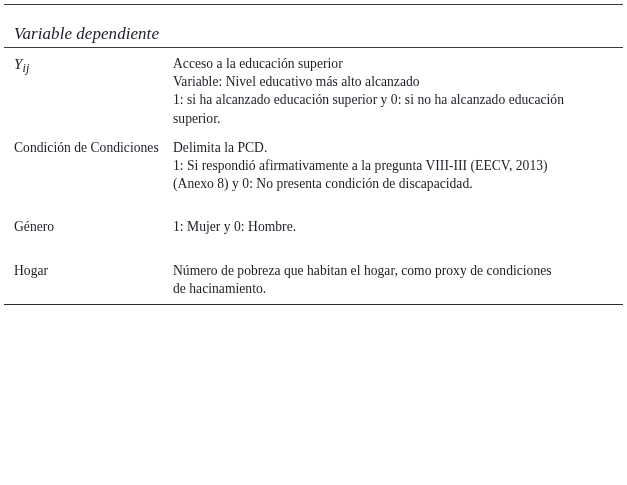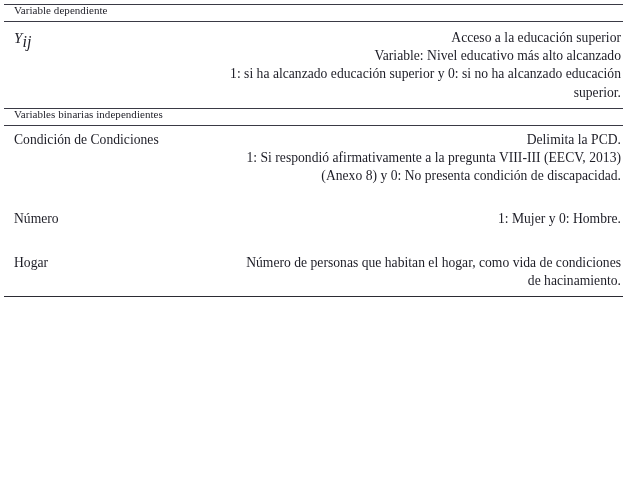--- a/index.html
+++ b/index.html
@@ -46,61 +46,61 @@
     border-bottom: 1.6px solid #2b2b33;
   }
 
   td {
     vertical-align: top;
     padding: 0;
   }
 
   
   .section-title {
-    font-size: 11px;
+    font-style: italic;
+    font-size: 17px;
     line-height: 1.0;
-    padding: 0 0 5px 10px;
+    padding: 20px 0 5px 10px;
     letter-spacing: 0.05px;
     white-space: nowrap;
   }
 
   
   .term {
     font-size: 13.6px;
     line-height: 18.2px;
     padding: 5px 6px 4px 10px;
     letter-spacing: 0.02px;
   }
   .desc {
     font-size: 13.6px;
     line-height: 18.2px;
     padding: 5px 2px 20px 5px;
     letter-spacing: 0.02px;
-    text-align: right;
   }
   .desc .line { display: block; }
 
   
   tr.first-of-section .term,
   tr.first-of-section .desc {
     padding-top: 7px;
   }
   tr.last-of-section .term,
   tr.last-of-section .desc {
     padding-bottom: 6px;
   }
 
   
   .math {
     font-family: "Liberation Serif", "DejaVu Serif", serif;
     font-style: italic;
     font-size: 15px;
   }
   .math .sub {
-    font-size: 16px;
+    font-size: 12px;
     font-style: italic;
     vertical-align: -0.28em;
     letter-spacing: 0.3px;
   }
   .mi {
     font-style: italic;
     font-family: "Liberation Serif", "DejaVu Serif", serif;
   }
   .mop {
     font-style: normal;
@@ -134,52 +134,49 @@
           <span class="math"><span>Y</span><span class="sub">ij</span></span>
         </td>
         <td class="desc">
           <span class="line">Acceso a la educación superior</span>
           <span class="line">Variable: Nivel educativo más alto alcanzado</span>
           <span class="line">1: si ha alcanzado educación superior y 0: si no ha alcanzado educación</span>
           <span class="line">superior.</span>
         </td>
       </tr>
 
-      <tr class="section-head">
-        <td colspan="2" class="section-title">Variables binarias independientes</td>
-      </tr>
 
 
       <tr>
         <td class="term">
           <span class="line">Condición de</span>
           <span class="line">Condiciones</span>
         </td>
         <td class="desc">
           <span class="line">Delimita la PCD.</span>
           <span class="line">1: Si respondió afirmativamente a la pregunta VIII-III (EECV, 2013)</span>
           <span class="line">(Anexo 8) y 0: No presenta condición de discapacidad.</span>
         </td>
       </tr>
 
       <tr>
-        <td class="term">Número</td>
+        <td class="term">Género</td>
         <td class="desc">
           <span class="line">1: Mujer y 0: Hombre.</span>
         </td>
       </tr>
 
 
 
 
 
 
       <tr class="rule-bottom-thick last-of-section">
         <td class="term">Hogar</td>
         <td class="desc">
-          <span class="line">Número de personas que habitan el hogar, como vida de condiciones</span>
+          <span class="line">Número de pobreza que habitan el hogar, como proxy de condiciones</span>
           <span class="line">de hacinamiento.</span>
         </td>
       </tr>
 
     </tbody>
   </table>
 </div>
 
 </body></html>

